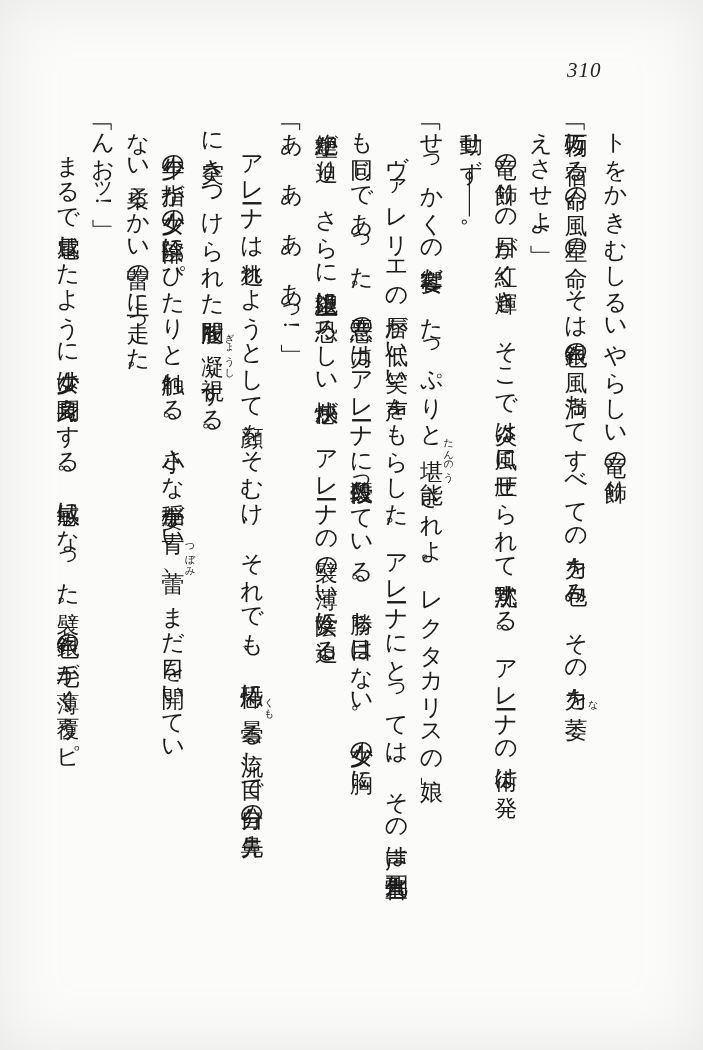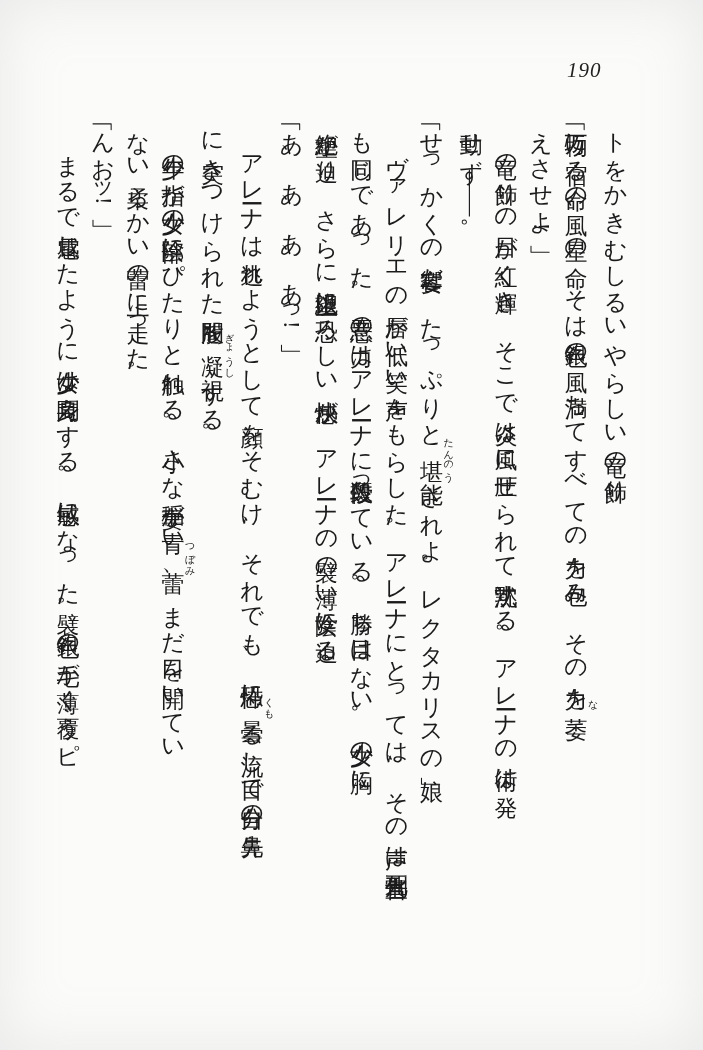--- a/index.html
+++ b/index.html
@@ -55,21 +55,21 @@
   ruby rt {
     font-size: 10px;
     letter-spacing: 0;
     color: #1b1b1b;
   }
 </style>
 </head>
 <body>
 
 <div class="page">
-  <div class="page-number">190</div>
+  <div class="page-number">310</div>
   <div class="text-block">
       <p class="line">トをかきむしるいやらしい竜の飾り。</p>
       <p class="line">「万物に宿る命の風、星の命、そは銀色の風。満ちてすべての力を包み、その力を<ruby>萎<rt>な</rt></ruby></p>
       <p class="line">えさせよ!」</p>
       <p class="line indent">竜の飾りの目が紅く輝き、そこで炎は風に圧せられて沈黙する。アレーナの術は発</p>
       <p class="line">動せず――。</p>
       <p class="line">「せっかくの饗宴だ。たっぷりと<ruby>堪能<rt>たんのう</rt></ruby>されよ。レクタカリスの娘」</p>
       <p class="line indent">ヴァレリエの唇が低い笑い声をもらした。アレーナにとっては、その声は死刑宣告</p>
       <p class="line">も同じであった。悪意の力はアレーナに数段優っている。勝ち目はない。少女の胸に</p>
       <p class="line">絶望が迫り、さらに絶望以上に恐ろしい快感が、アレーナの襞の薄い女陰に迫る。</p>

